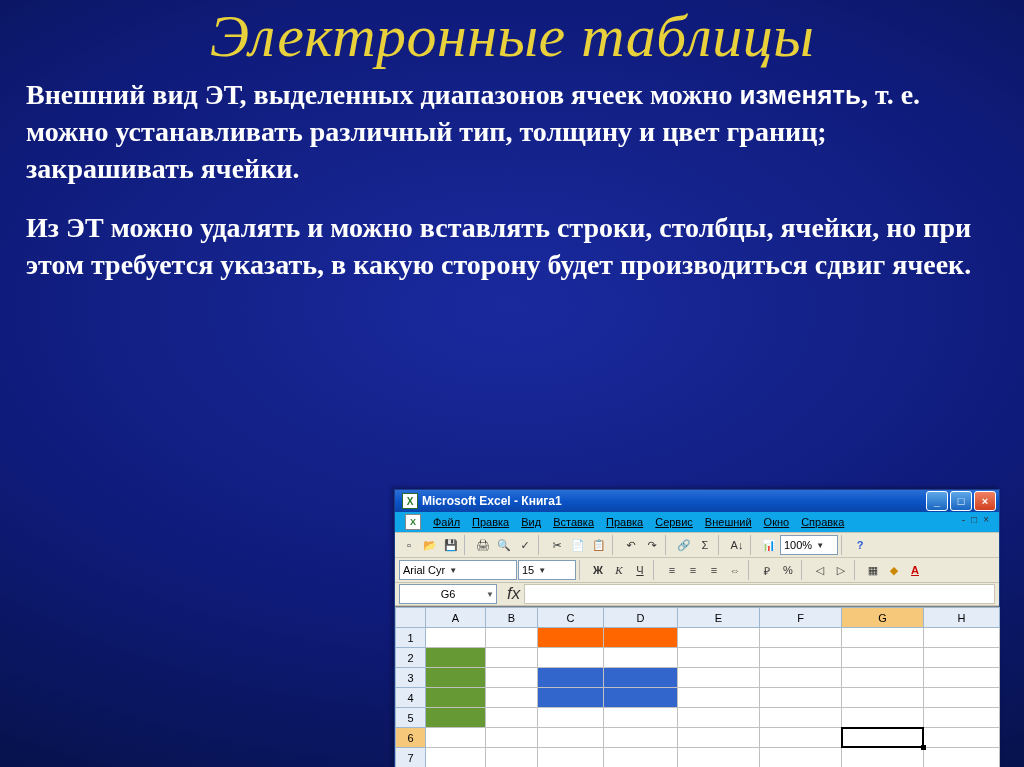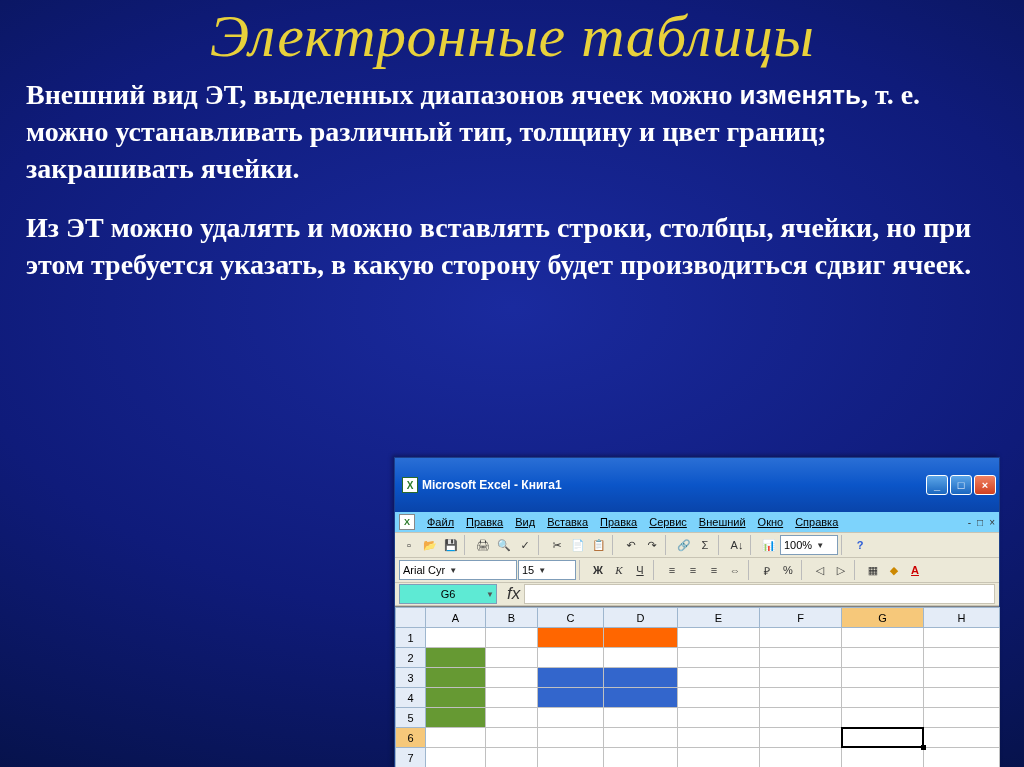--- a/index.html
+++ b/index.html
@@ -45,21 +45,21 @@
     font-family: Tahoma, Arial, sans-serif;
     font-size: 11px;
   }
   .titlebar {
     display: flex;
     align-items: center;
     background: linear-gradient(to bottom, #2a6fd6 0%, #0b55c8 50%, #0944aa 100%);
     color: #fff;
     font-weight: bold;
     height: 22px;
-    padding: 16px 3px;
+    padding: 0 3px;
   }
   .titlebar-icon {
     width: 16px; height: 16px;
     margin: 0 4px;
     background: #fff;
     border: 1px solid #2a6a2a;
     box-sizing: border-box;
     position: relative;
   }
   .titlebar-icon::after {
@@ -74,23 +74,22 @@
     width: 20px; height: 18px;
     border: 1px solid #fff;
     border-radius: 3px;
     display: flex; align-items: center; justify-content: center;
     font-weight: bold; font-size: 11px;
     background: linear-gradient(to bottom, #5da7e8, #1a66c0);
   }
   .winbtn.close { background: linear-gradient(to bottom, #f08262, #d14020); }
   .menubar {
     display: flex;
-    align-items: center;
-    background: #7dd3fc;
-    padding: 2px 4px;
+    background: #0ea5e9;
+    padding: 2px 10px;
     border-bottom: 1px solid #c8c4b4;
   }
   .menu-appicon {
     width: 16px; height: 16px; margin-right: 6px;
     background: #fff; border: 1px solid #888; box-sizing: border-box;
     position: relative;
   }
   .menu-appicon::after {
     content: "X"; position: absolute; inset: 0;
     display: flex; align-items: center; justify-content: center;
@@ -136,21 +135,21 @@
   .tbtn.under { text-decoration: underline; }
   .formula-row {
     display: flex; align-items: center;
     background: #ece9d8;
     border-bottom: 1px solid #c8c4b4;
     padding: 1px 4px;
     gap: 4px;
   }
   .namebox {
     width: 88px; height: 18px;
-    border: 1px solid #7f9db9; background: #5eead4;
+    border: 1px solid #7f9db9; background: #ffffff;
     display: inline-flex; align-items: center;
     padding: 0 4px; font-size: 11px;
     text-align: center;
     justify-content: center;
     position: relative;
   }
   .namebox .arrow { position: absolute; right: 2px; font-size: 8px; color:#555;}
   .fx { font-style: italic; font-size: 17px; color:#333; margin-left: 6px;}
   .formula-input {
     flex: 1; height: 18px;

